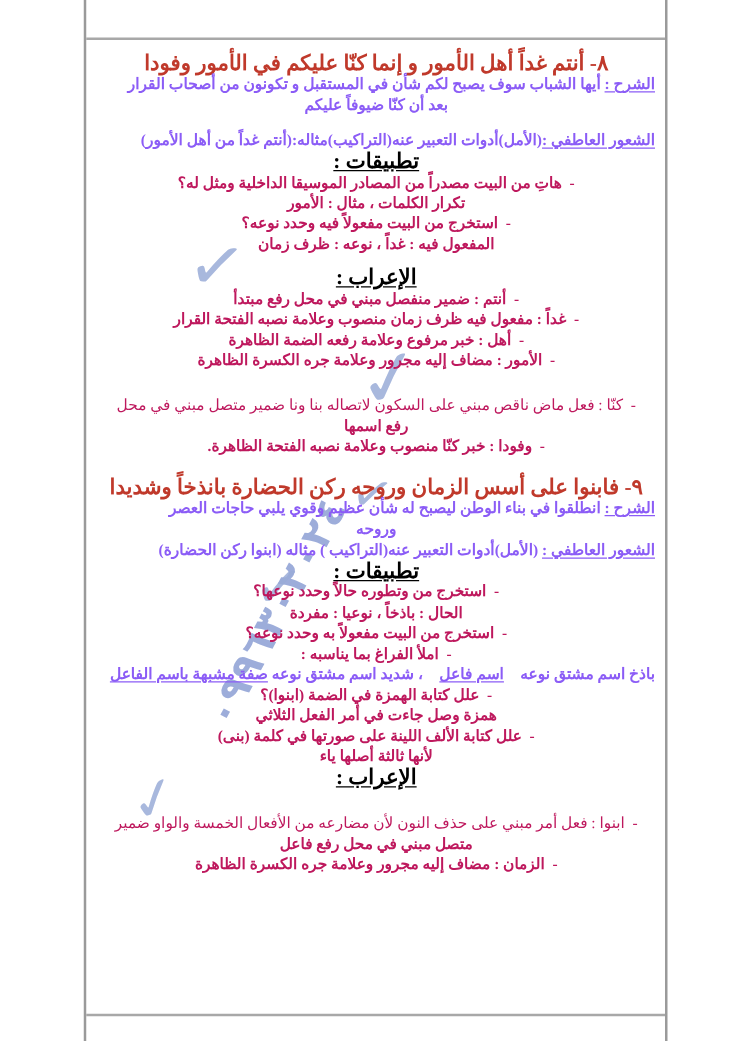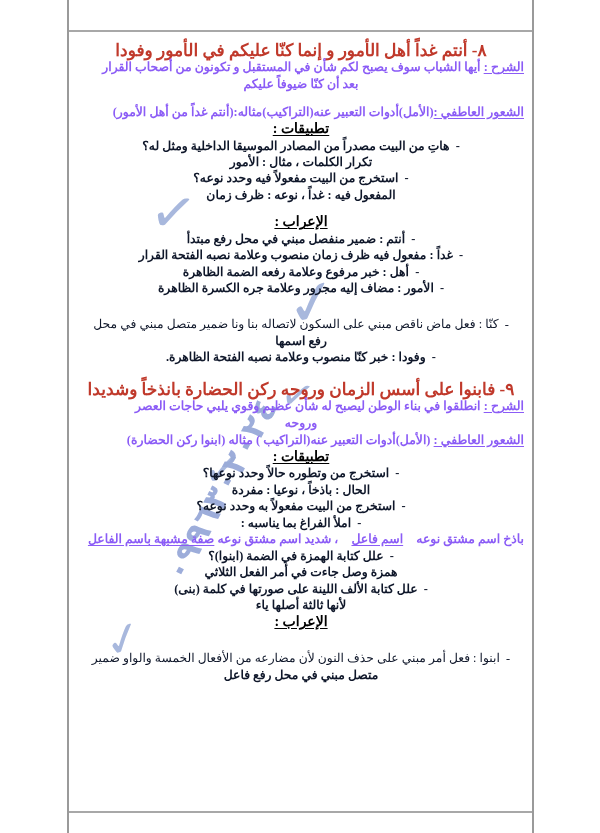--- a/index.html
+++ b/index.html
@@ -90,40 +90,40 @@
   .para .tail { display: block; text-align: center; }
 
   .bullets {
     list-style: none;
     margin: 0;
     padding: 0;
   }
   .bullets li {
     font-size: 12.3px;
     line-height: 16.4px;
-    color: #0f172a;
+    color: #be185d;
     font-weight: 600;
     margin: 0;
     text-align: center;
   }
   .q {
     display: block;
     text-align: center;
   }
   .q::before {
     content: "-\00a0\00a0";
   }
   .a {
     display: block;
     text-align: center;
   }
 
   .heading-c {
     text-align: center;
-    font-size: 14px;
+    font-size: 17px;
     font-weight: 700;
     line-height: 16.6px;
     margin: 0;
   }
   .heading-c span {
     text-decoration: underline;
     text-underline-offset: 2px;
   }
 
   .spacer-sm { height: 6px; }
@@ -281,16 +281,17 @@
       </li>
     </ul>
 
     <div class="heading-c"><span>الإعراب :</span></div>
 
     <ul class="bullets">
       <li>
         <span class="iraab-item" style="display:block">ابنوا : فعل أمر مبني على حذف النون لأن مضارعه من الأفعال الخمسة والواو ضمير</span>
         <span class="wrapline">متصل مبني في محل رفع فاعل</span>
       </li>
+      <li class="iraab-item">الزمان : مضاف إليه مجرور وعلامة جره الكسرة الظاهرة</li>
     </ul>
 
   </div>
 </div>
 
 </body></html>

